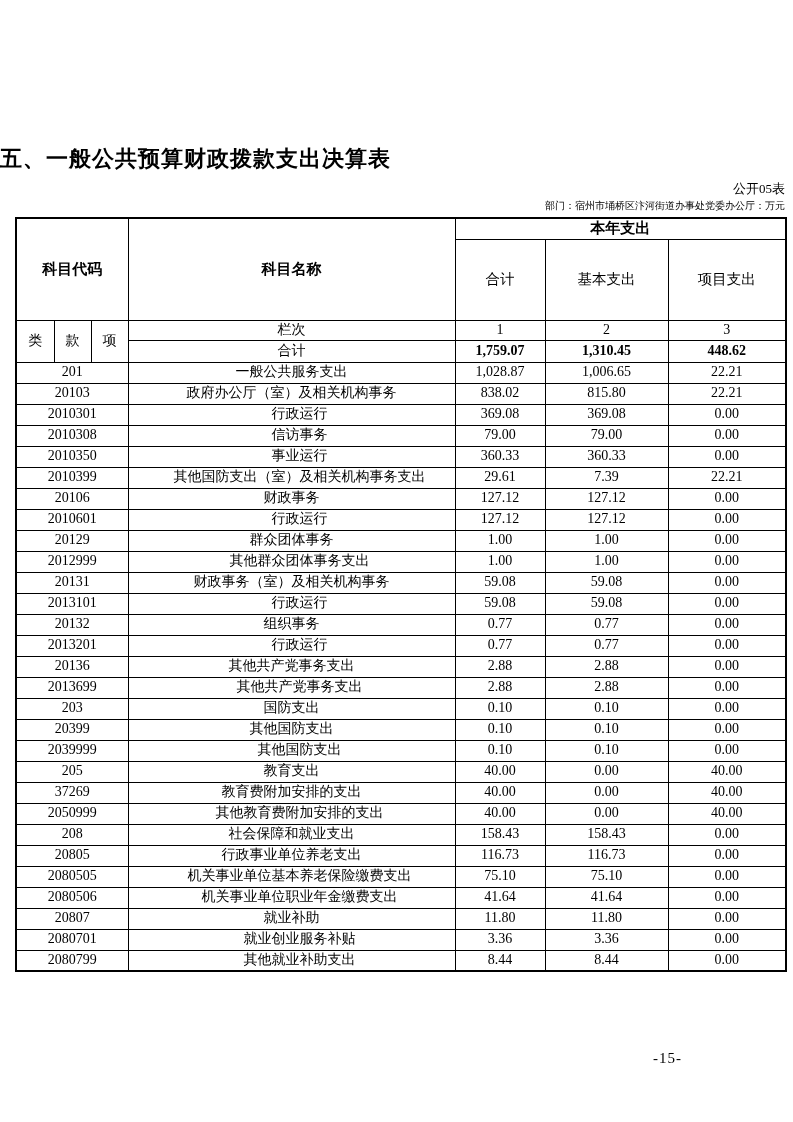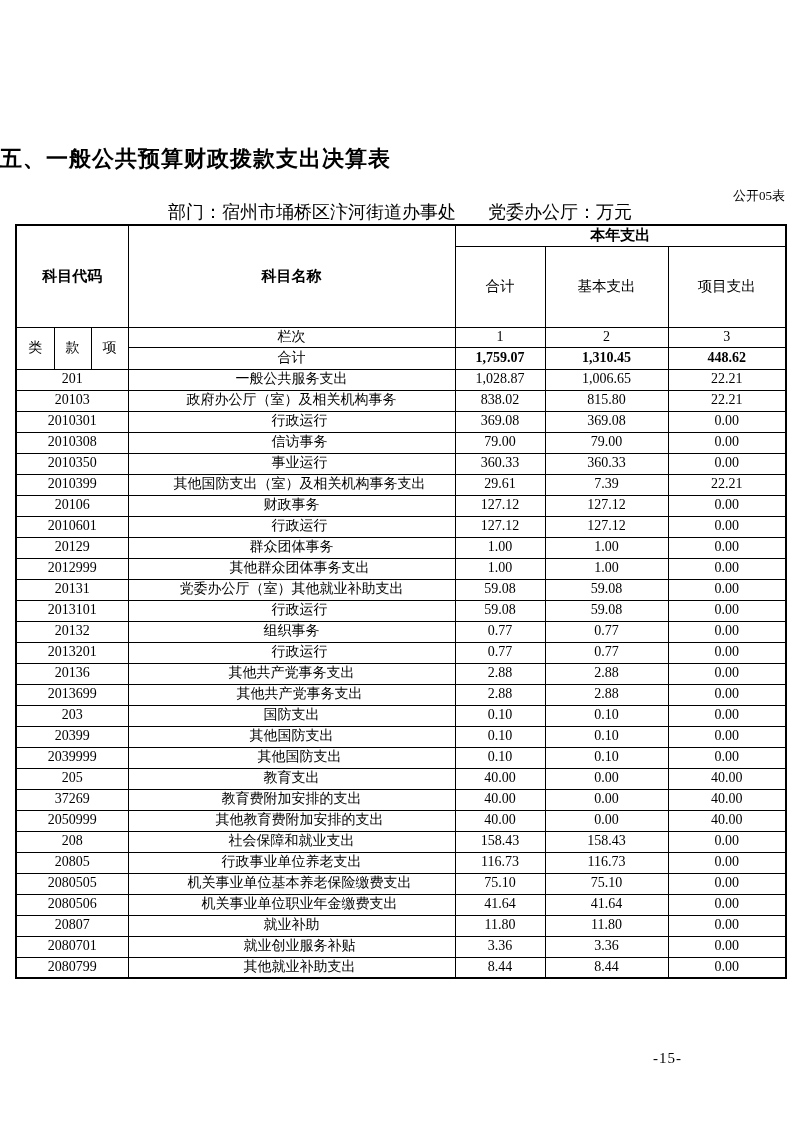--- a/index.html
+++ b/index.html
@@ -17,33 +17,32 @@
     padding-top: 146px;
     text-align: left;
     font-size: 22px;
     font-weight: bold;
     font-family: "Liberation Sans", "DejaVu Sans", sans-serif;
     letter-spacing: 1px;
     line-height: 26px;
   }
   .meta-line1 {
     width: 770px;
-    margin: 16px 8px 0 15px;
+    margin: 9px 8px 0 15px;
     text-align: right;
     font-size: 13px;
     line-height: 15px;
   }
   .meta-line2 {
     width: 770px;
     margin: 1px 8px 0 15px;
     display: flex;
-    justify-content: center;
-    font-size: 18px;
+    justify-content: flex-end;
+    font-size: 10px;
     line-height: 17px;
-    gap: 32px;
   }
   table.budget {
     border-collapse: collapse;
     table-layout: fixed;
     width: 770px;
     margin: 3px 0 0 15px;
     border: 2px solid #000;
   }
   table.budget td {
     border: 1px solid #000;
@@ -190,21 +189,21 @@
         </tr>
         <tr>
           <td colspan="3" class="code">2012999</td>
           <td class="name indent">其他群众团体事务支出</td>
           <td class="num">1.00</td>
           <td class="num">1.00</td>
           <td class="num">0.00</td>
         </tr>
         <tr>
           <td colspan="3" class="code">20131</td>
-          <td class="name">党委办公厅（室）其他就业补助支出</td>
+          <td class="name">财政事务（室）及相关机构事务</td>
           <td class="num">59.08</td>
           <td class="num">59.08</td>
           <td class="num">0.00</td>
         </tr>
         <tr>
           <td colspan="3" class="code">2013101</td>
           <td class="name indent">行政运行</td>
           <td class="num">59.08</td>
           <td class="num">59.08</td>
           <td class="num">0.00</td>

